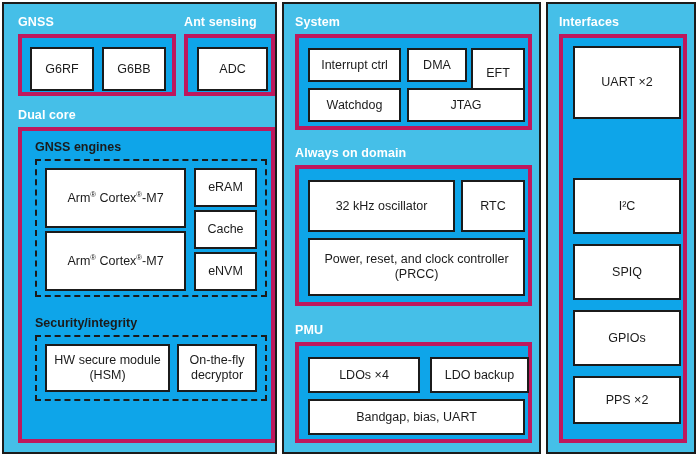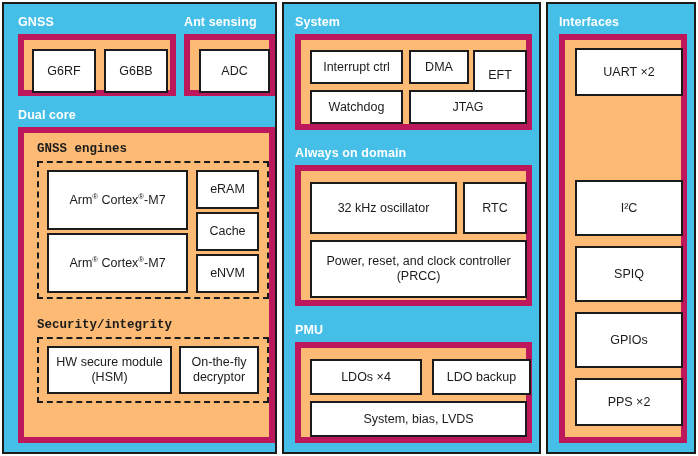--- a/index.html
+++ b/index.html
@@ -31,31 +31,30 @@
     line-height:13px;
     letter-spacing:0.1px;
     padding:0;
     margin:0;
     white-space:nowrap;
   }
 
   
   .grp{
     position:absolute;
-    background:#fdba74;
-    border:6px solid #be185d;
+    background:#0ea5e9;
+    border:4px solid #be185d;
     box-sizing:border-box;
   }
   .grp-title{
     color:#1b1b1b;
     font-weight:bold;
     font-size:12.5px;
     line-height:13px;
     white-space:nowrap;
-    font-family:Liberation Mono, monospace;
   }
 
   
   .dashed{
     position:absolute;
     border:2px dashed #1b1b1b;
     box-sizing:border-box;
     background:transparent;
   }
 
@@ -183,31 +182,31 @@
     <div class="panel-title" style="position:absolute; left:11px; top:320px;">PMU</div>
 
     <div class="grp" style="left:11px; top:338px; width:237px; height:101px;">
       <div class="blk" style="left:9px; top:11px; width:112px; height:36px;">
         <span>LDOs ×4</span>
       </div>
       <div class="blk" style="left:131px; top:11px; width:99px; height:36px;">
         <span>LDO backup</span>
       </div>
       <div class="blk" style="left:9px; top:53px; width:217px; height:36px;">
-        <span>System, bias, LVDS</span>
+        <span>Bandgap, bias, UART</span>
       </div>
     </div>
   </div>
 
   <div class="panel" style="left:546px; top:2px; width:150px; height:452px;">
 
     <div class="panel-title" style="position:absolute; left:11px; top:12px;">Interfaces</div>
 
     <div class="grp" style="left:11px; top:30px; width:128px; height:409px;">
-      <div class="blk" style="left:10px; top:8px; width:108px; height:48px;">
+      <div class="blk" style="left:10px; top:8px; width:108px; height:73px;">
         <span>UART ×2</span>
       </div>
       <div class="blk" style="left:10px; top:140px; width:108px; height:56px;">
         <span>I²C</span>
       </div>
       <div class="blk" style="left:10px; top:206px; width:108px; height:56px;">
         <span>SPIQ</span>
       </div>
       <div class="blk" style="left:10px; top:272px; width:108px; height:56px;">
         <span>GPIOs</span>

